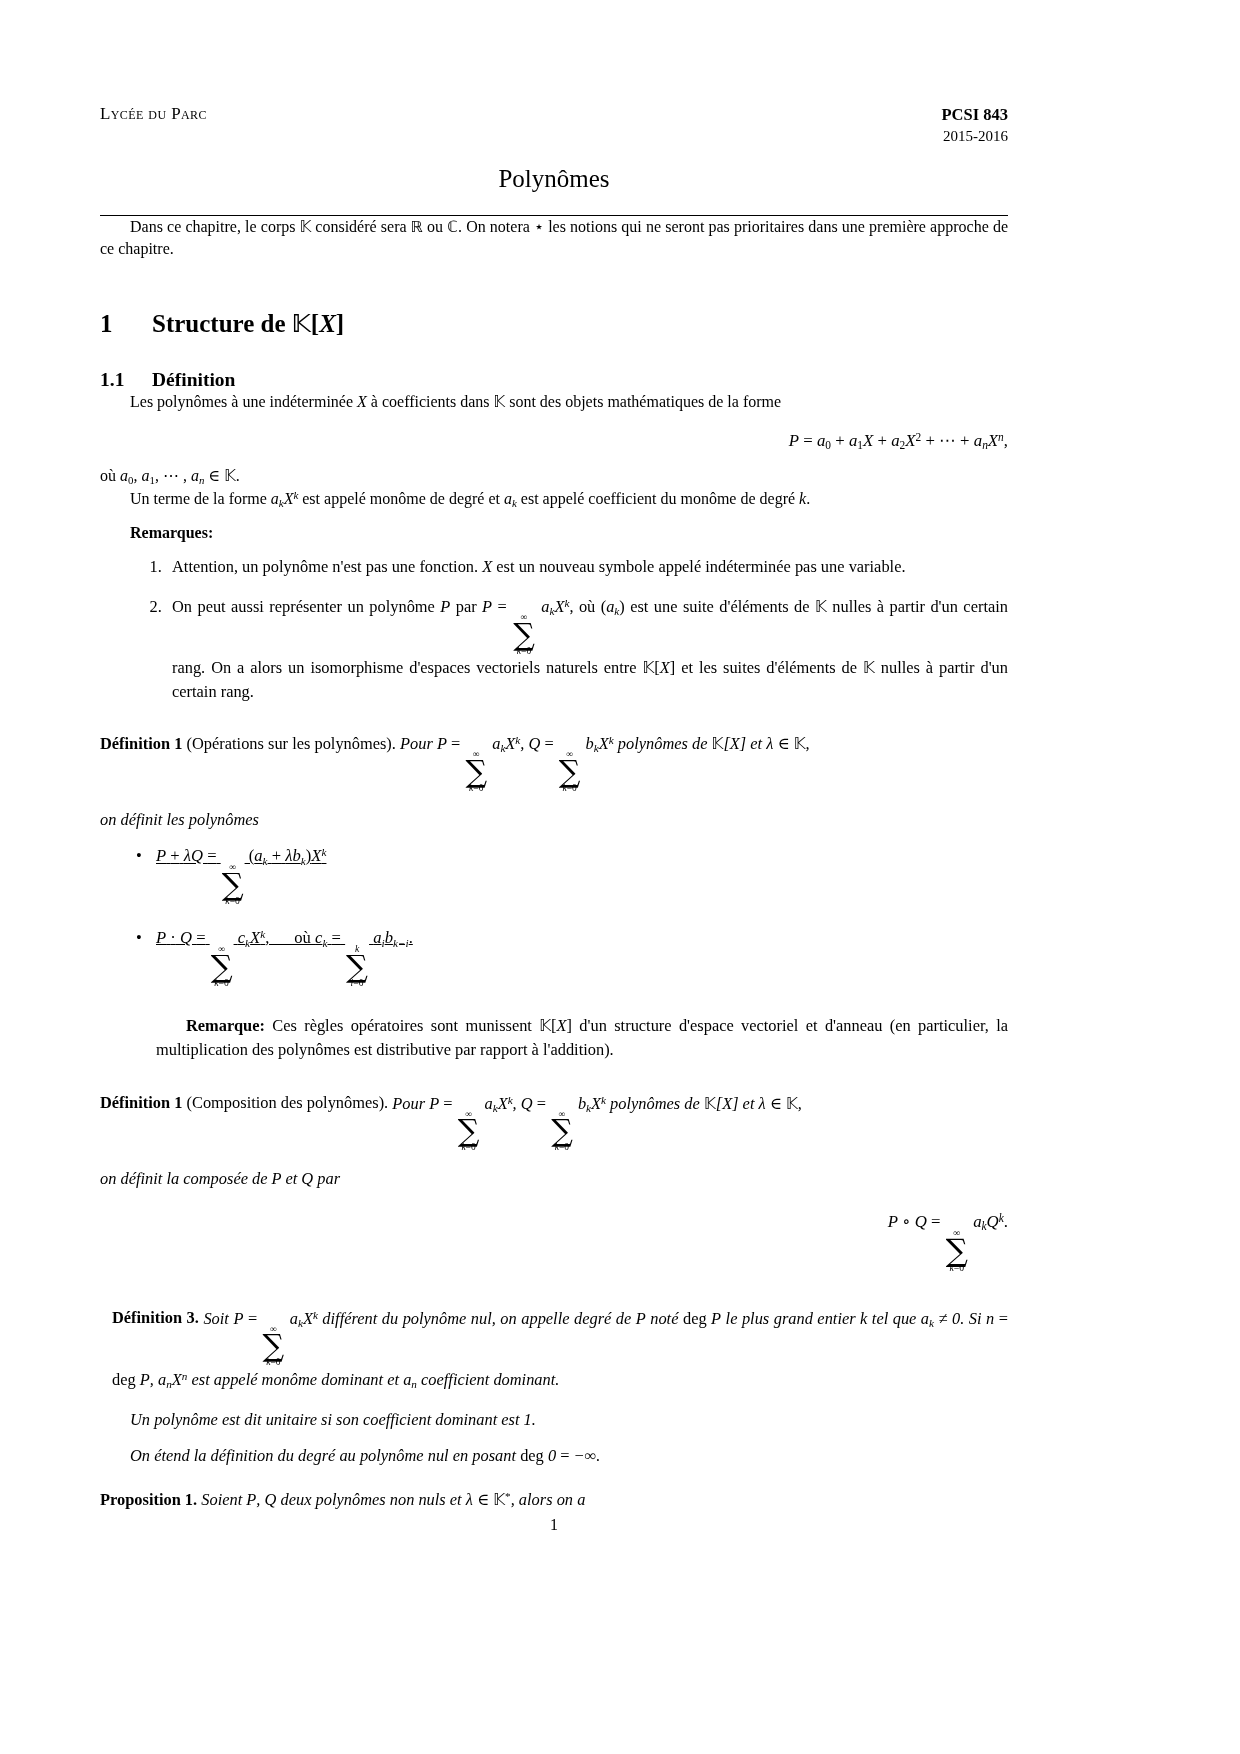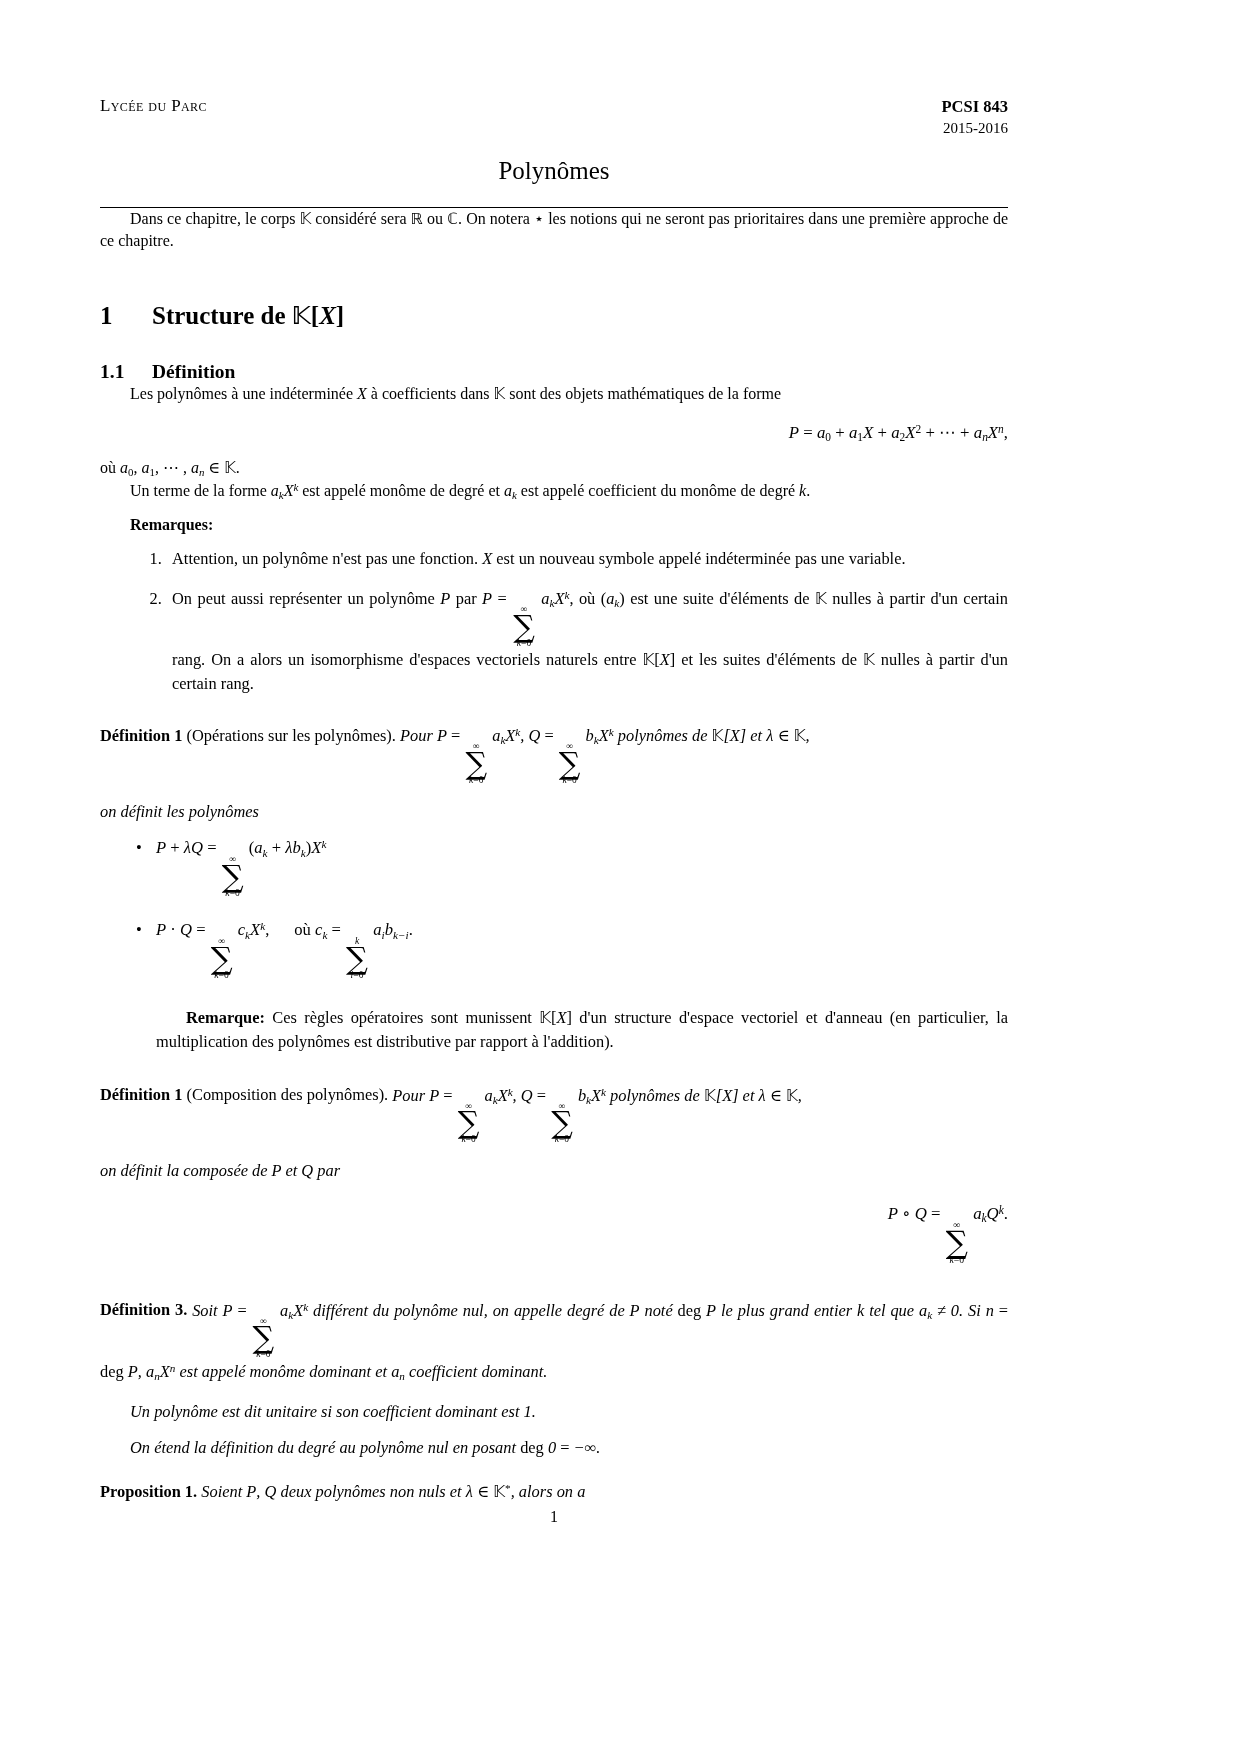--- a/index.html
+++ b/index.html
@@ -11,21 +11,21 @@
     width: 1240px;
     height: 1754px;
     font-family: "Liberation Serif", "DejaVu Serif", serif;
     color: #000000;
     position: relative;
     overflow: hidden;
   }
   .page {
     position: absolute;
     left: 100px;
-    top: 96px;
+    top: 104px;
     width: 908px;
   }
   
   .hdr {
     display: flex;
     justify-content: space-between;
     align-items: flex-start;
     font-size: 16.5px;
   }
   .hdr-left {
@@ -120,21 +120,21 @@
     font-size: 16.4px;
     line-height: 1.45;
   }
   ol.rem > li { margin-top: 10px; text-align: justify; padding-left: 6px; }
   ul.bul {
     list-style: none;
     margin: 14px 0 0 0;
     padding-left: 56px;
     font-size: 16.6px;
   }
-  ul.bul > li { margin-top: 16px; position: relative; }
+  ul.bul > li { margin-top: 16px; position: relative; text-decoration: underline; }
   ul.bul > li::before {
     content: "•";
     position: absolute;
     left: -20px;
     top: 0;
   }
   .bf { font-weight: bold; }
   .remq { margin-top: 26px; padding-left: 56px; text-indent: 30px; font-size: 16.4px; line-height: 1.45; text-align: justify;}
   .thm { margin-top: 24px; font-size: 16.4px; line-height: 1.5; text-align: justify; }
   .thm-body { font-style: italic; }
@@ -293,21 +293,21 @@
   <div class="display" style="margin-top:22px;">
     <span class="mi">P</span> ∘ <span class="mi">Q</span> <span class="mo">=</span>
     <span class="sum">
         <span class="top">∞</span>
         <span class="sig">∑</span>
         <span class="bot"><span class="mi">k</span>=0</span>
       </span>
     <span class="mi">a</span><sub class="s">k</sub><span class="mi">Q</span><sup class="s">k</sup>.
   </div>
 
-  <p class="thm" style="margin-top:34px;">
+  <p class="thm" style="margin-top:34px;margin-left:12px;">
     <span class="bf">Définition 3.</span>
     <span class="thm-body">
       Soit <span class="mi">P</span> <span class="mo">=</span>
       <span class="sum inline">
           <span class="top">∞</span>
           <span class="sig">∑</span>
           <span class="bot"><span class="mi">k</span>=0</span>
         </span>
       <span class="mi">a</span><sub class="s">k</sub><span class="mi">X</span><sup class="s">k</sup> différent du polynôme nul, on appelle degré de <span class="mi">P</span> noté <span class="mo">deg</span> <span class="mi">P</span> le plus grand entier <span class="mi">k</span> tel que <span class="mi">a</span><sub class="s">k</sub> ≠ 0. Si <span class="mi">n</span> <span class="mo">=</span> <span class="mo">deg</span> <span class="mi">P</span>, <span class="mi">a</span><sub class="s">n</sub><span class="mi">X</span><sup class="s">n</sup> est appelé monôme dominant et <span class="mi">a</span><sub class="s">n</sub> coefficient dominant.
     </span>

